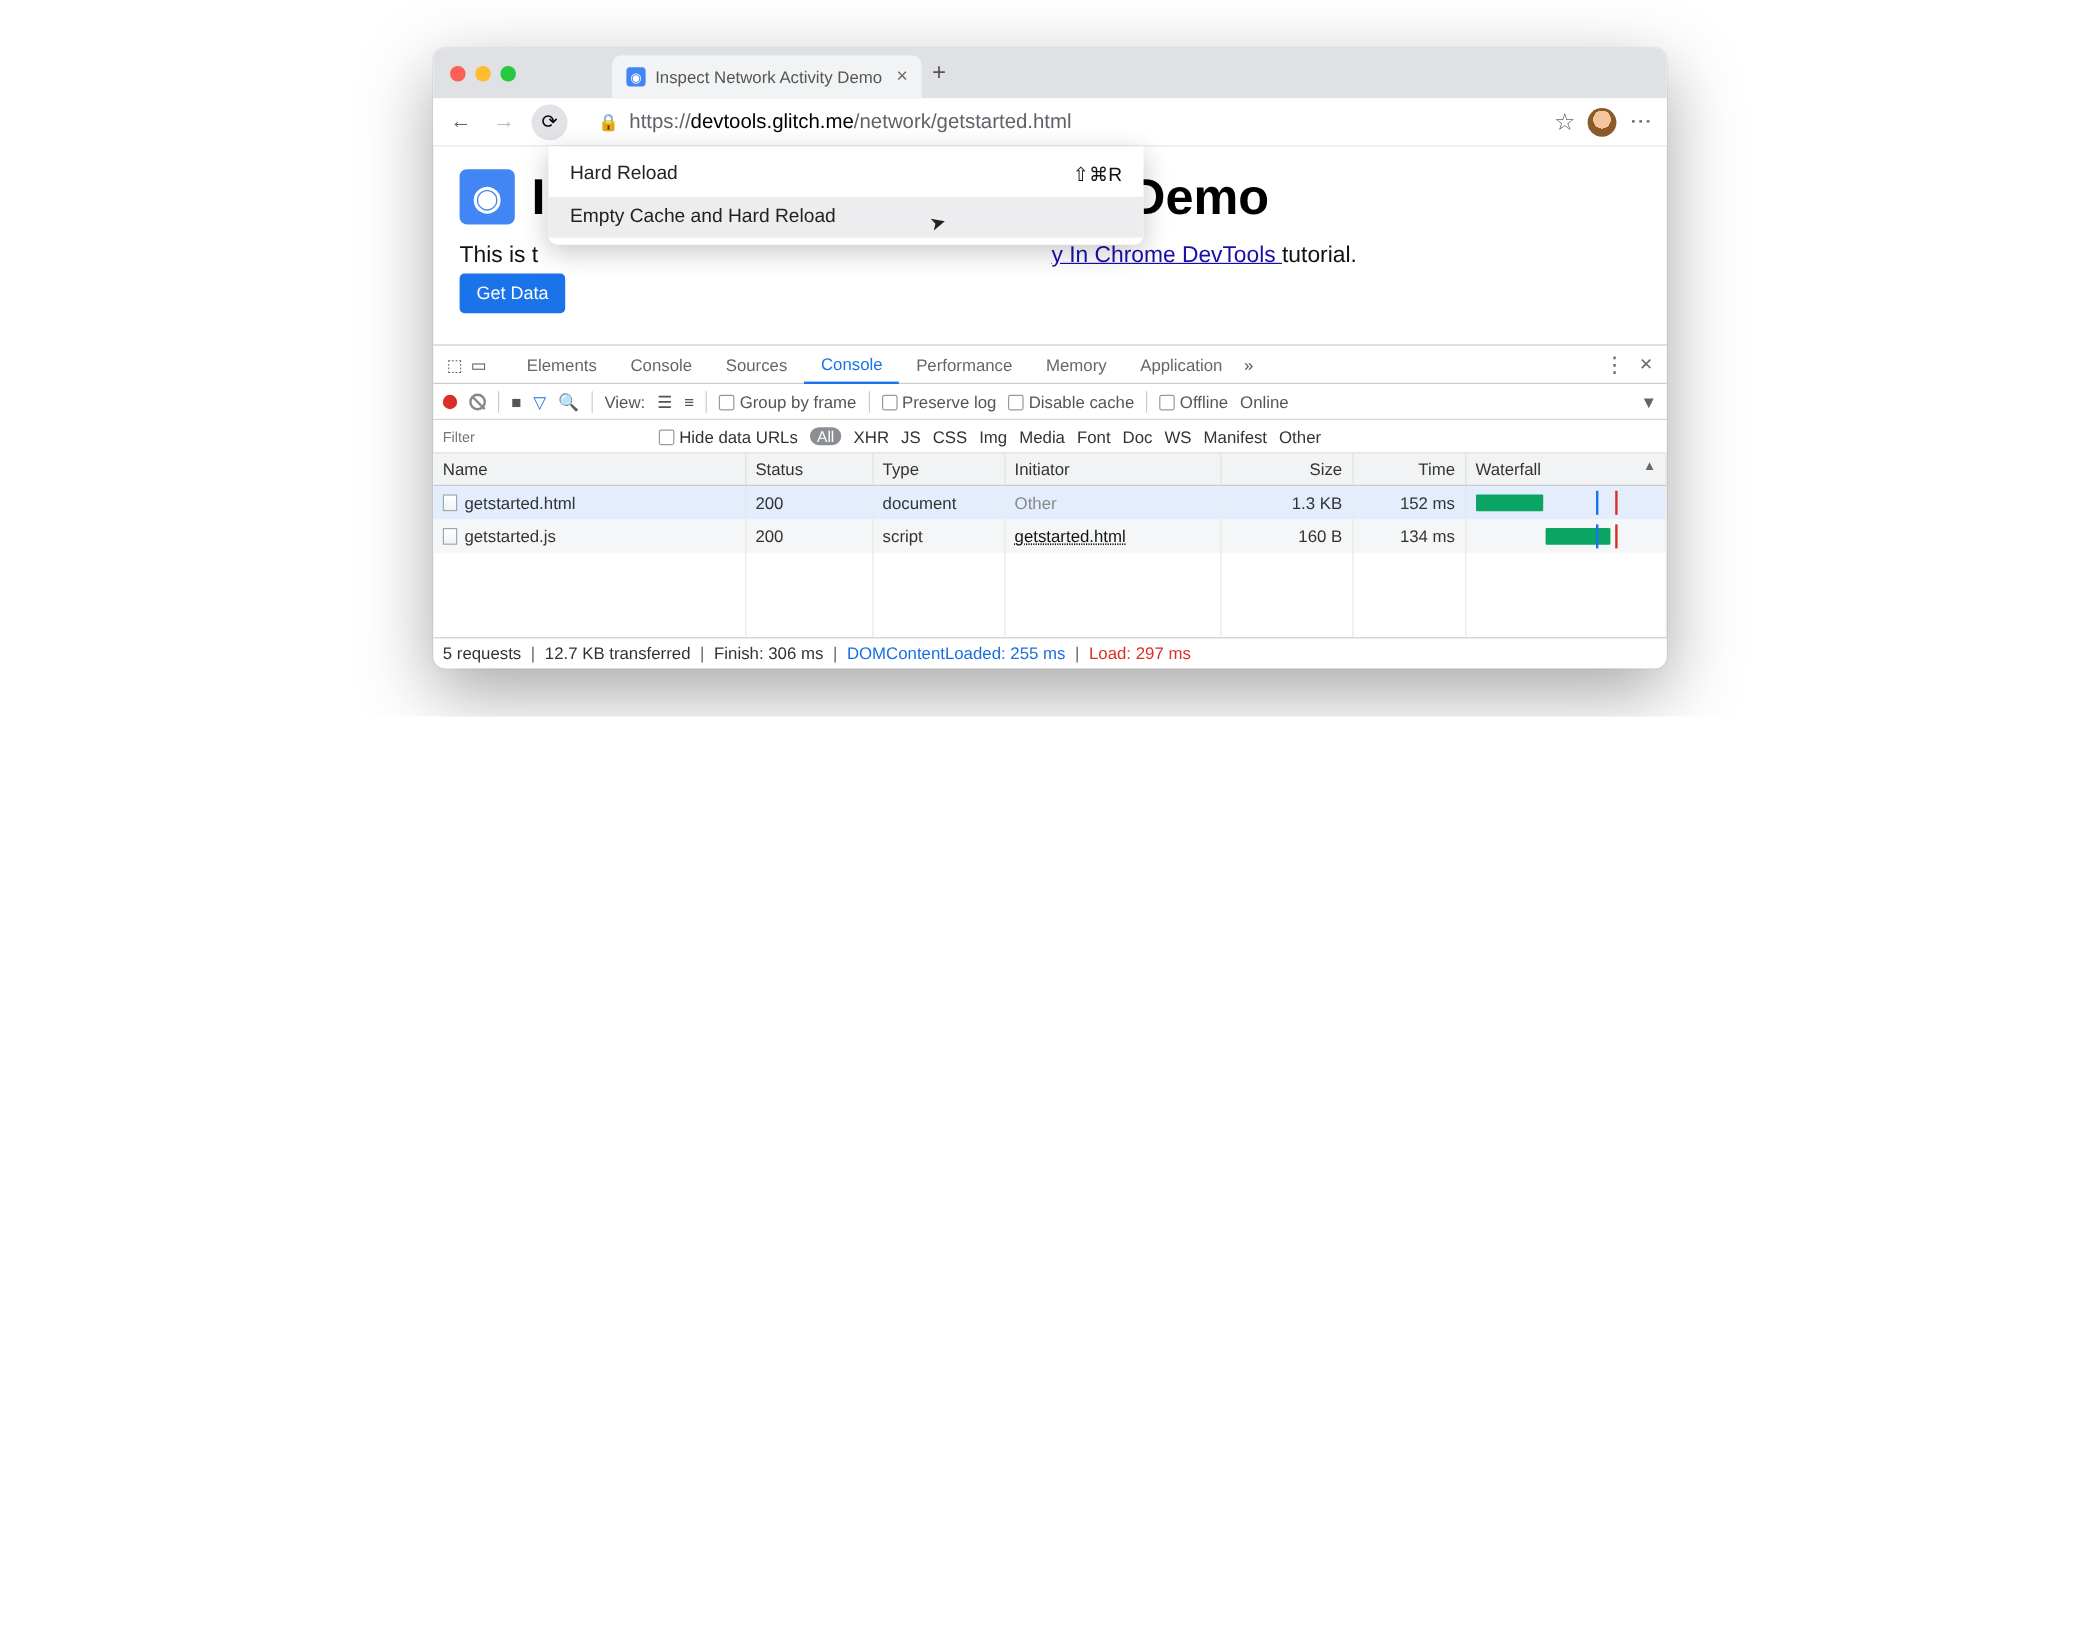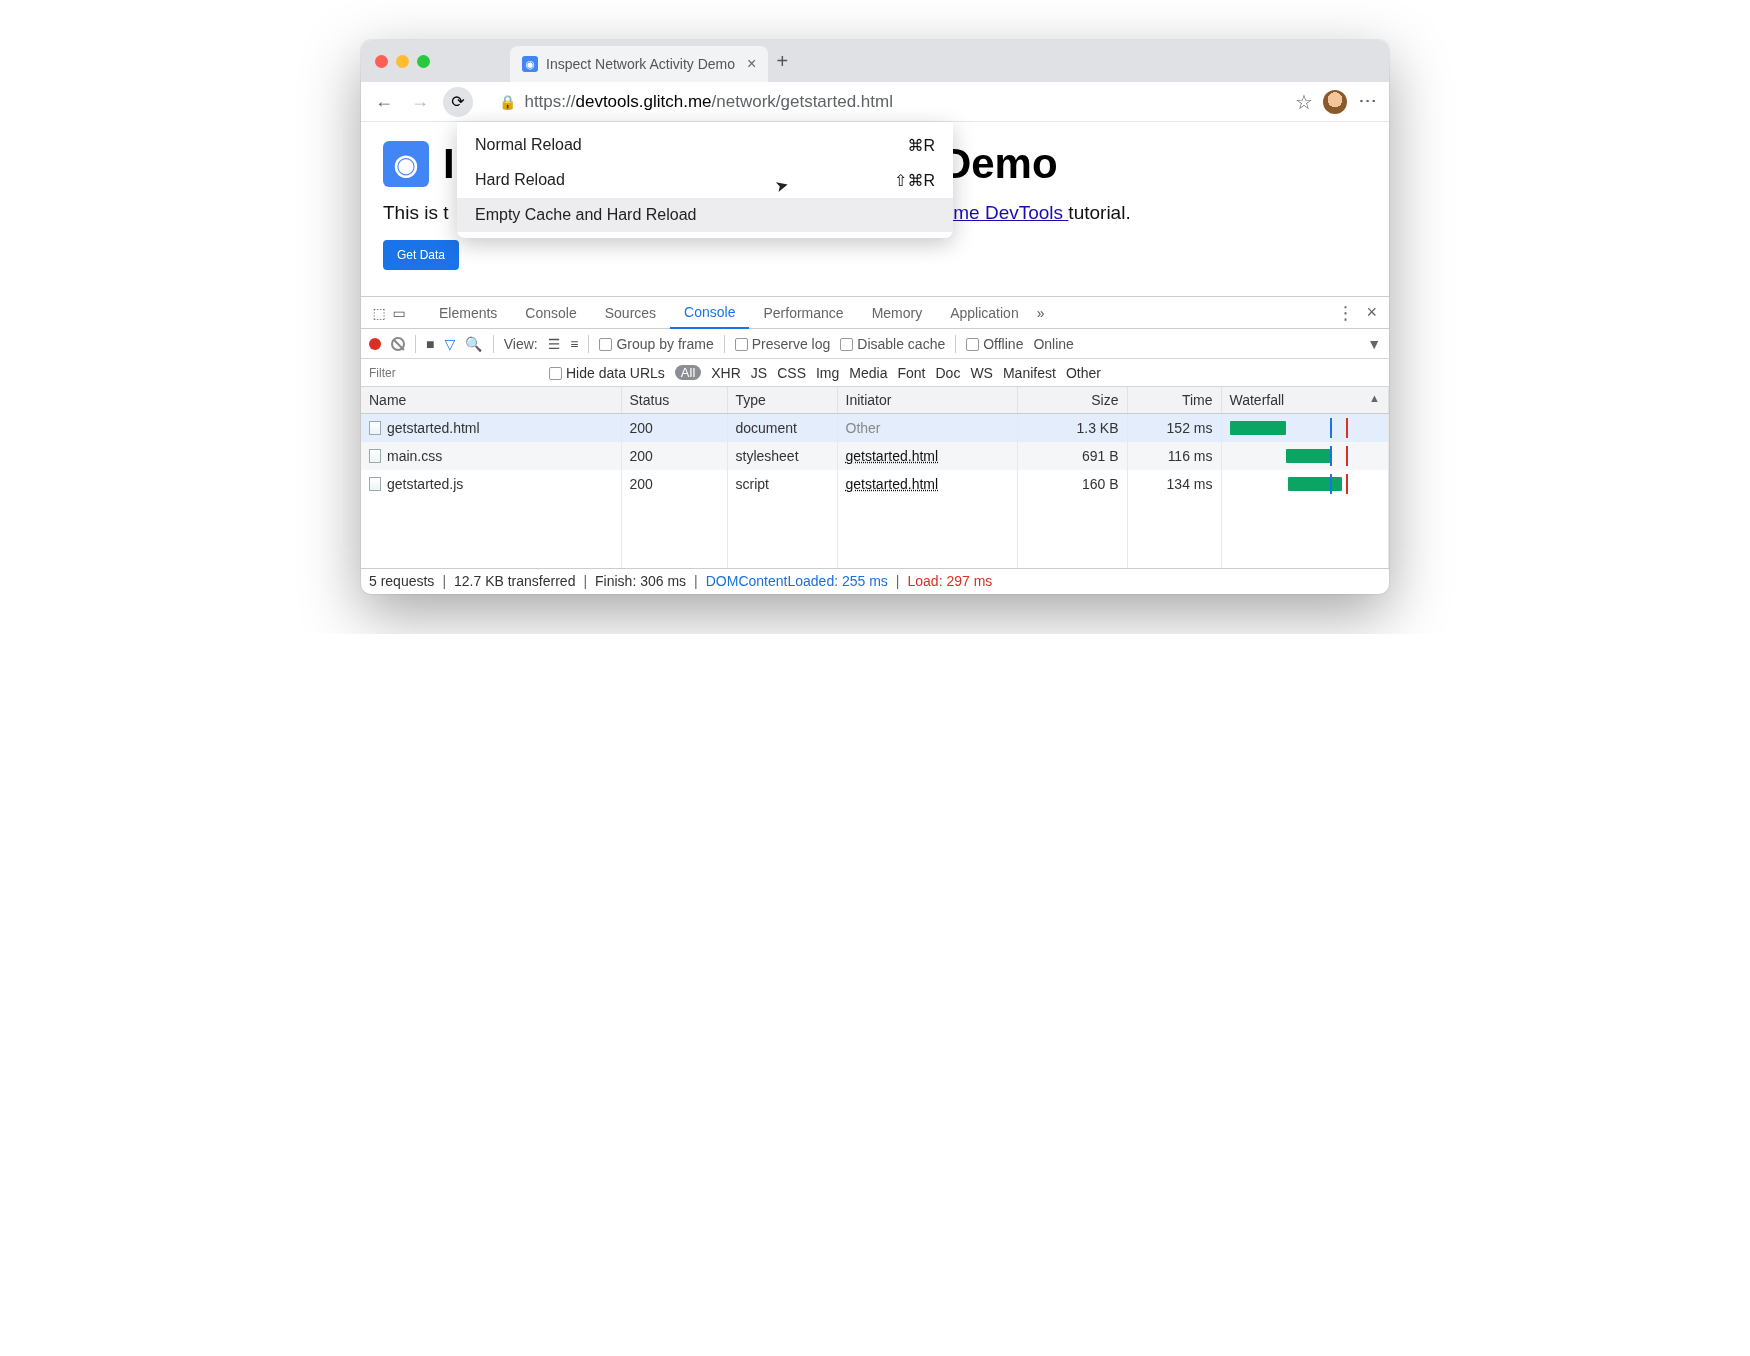--- a/index.html
+++ b/index.html
@@ -66,21 +66,21 @@
   .omnibox .host{color:#000;}
   .star{color:#5f6368;font-size:20px;}
   .avatar{width:24px;height:24px;border-radius:50%;background:radial-gradient(circle at 50% 40%, #f4c49a 0 40%, #8b5a2b 40% 100%);}
   .menu3{color:#5f6368;font-size:18px;letter-spacing:2px;writing-mode:vertical-rl;}
   
   .page{padding:18px 22px 26px;position:relative;}
   .page h1{display:flex;align-items:center;gap:14px;font-size:42px;font-weight:800;}
   .page h1 .logo{width:46px;height:46px;background:#4285f4;border-radius:6px;display:flex;align-items:center;justify-content:center;color:#fff;font-size:28px;}
   .page p{margin-top:14px;font-size:19px;color:#111;}
   .page a{color:#1a0dab;text-decoration:underline;}
-  .getdata{margin-top:16px;background:#1a73e8;color:#fff;border:none;padding:8px 14px;border-radius:4px;font-size:12px;font-weight:500;text-align:right;}
+  .getdata{margin-top:4px;background:#1a73e8;color:#fff;border:none;padding:8px 14px;border-radius:4px;font-size:15px;font-weight:500;text-align:right;}
   
   .ctxmenu{
     position:absolute; top:0px; left:96px; width:496px;
     background:#fff; border-radius:0 0 8px 8px;
     box-shadow:0 6px 22px rgba(0,0,0,.22);
     padding:6px 0;
     font-size:16px; color:#222;
     z-index:20;
   }
   .ctxitem{display:flex;justify-content:space-between;padding:8px 18px;}
@@ -167,24 +167,20 @@
       </span>
     </div>
     <span class="star">☆</span>
     <span class="avatar"></span>
     <span class="menu3">⋮</span>
   </div>
 
   <div class="page-wrap">
     <div class="ctxmenu">
       <div class="ctxitem">
-        <span>Normal Reload</span>
-        <span class="sc">⌘R</span>
-      </div>
-      <div class="ctxitem">
         <span>Hard Reload</span>
         <span class="sc">⇧⌘R</span>
       </div>
       <div class="ctxitem hover">
         <span>Empty Cache and Hard Reload</span>
         <span class="sc"></span>
       </div>
       <span class="cursor">➤</span>
     </div>
 
@@ -281,35 +277,20 @@
             <td class="time">152 ms</td>
             <td>
               <div class="wf">
                 <div class="bar" style="left:0px;width:56px"></div>
                 <div class="marker blue" style="left:100px"></div>
                 <div class="marker red" style="left:116px"></div>
               </div>
             </td>
           </tr>
           <tr class="row">
-            <td><span class="fileicon"></span>main.css</td>
-            <td>200</td>
-            <td>stylesheet</td>
-            <td class="initiator"><a href="#">getstarted.html</a></td>
-            <td class="size">691 B</td>
-            <td class="time">116 ms</td>
-            <td>
-              <div class="wf">
-                <div class="bar" style="left:56px;width:46px"></div>
-                <div class="marker blue" style="left:100px"></div>
-                <div class="marker red" style="left:116px"></div>
-              </div>
-            </td>
-          </tr>
-          <tr class="row">
             <td><span class="fileicon"></span>getstarted.js</td>
             <td>200</td>
             <td>script</td>
             <td class="initiator"><a href="#">getstarted.html</a></td>
             <td class="size">160 B</td>
             <td class="time">134 ms</td>
             <td>
               <div class="wf">
                 <div class="bar" style="left:58px;width:54px"></div>
                 <div class="marker blue" style="left:100px"></div>

